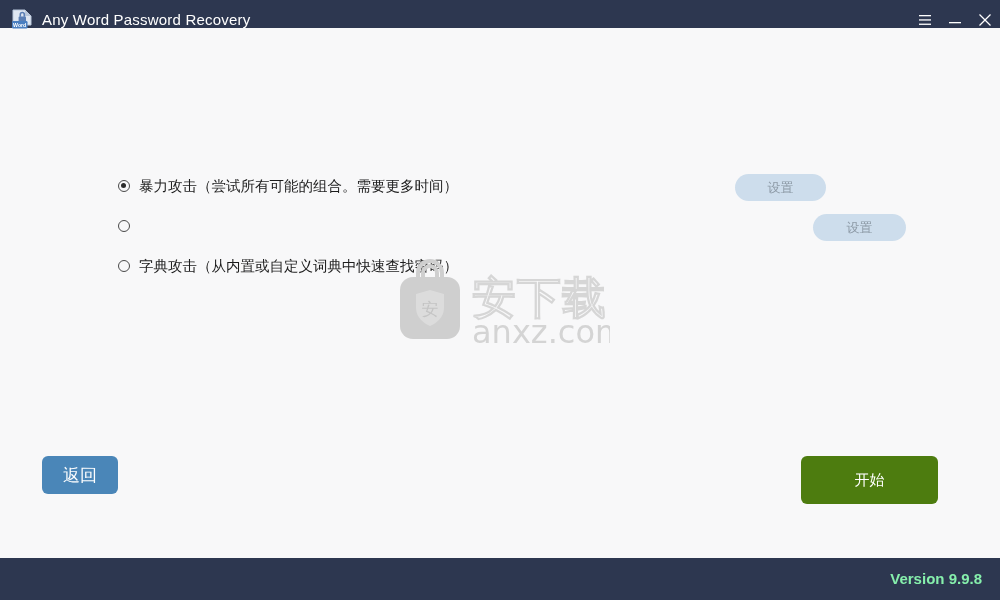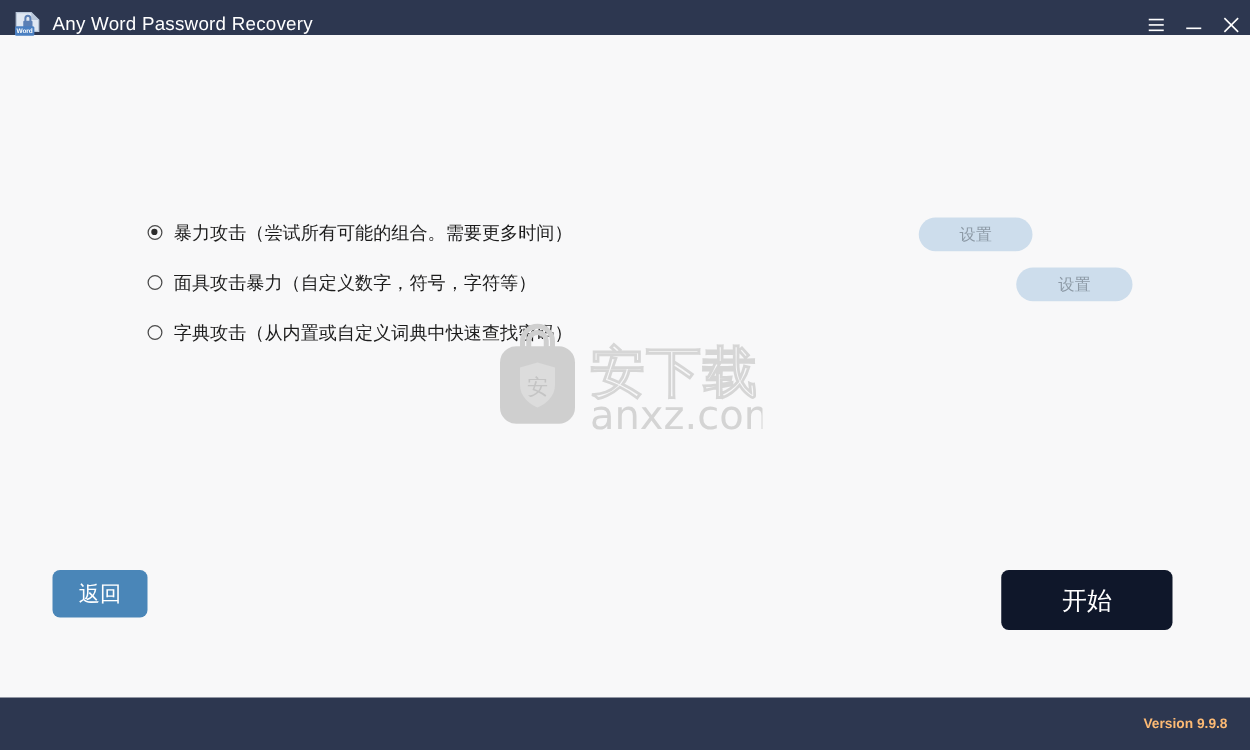--- a/index.html
+++ b/index.html
@@ -165,23 +165,23 @@
     font-family: "DejaVu Sans", "Liberation Sans", sans-serif;
     user-select: none;
   }
   .btn-start {
     position: absolute;
     left: 801px;
     top: 416px;
     width: 137px;
     height: 48px;
     border-radius: 6px;
-    background: #0f172a;
+    background: #4d7c0f;
     color: #ffffff;
-    font-size: 20px;
+    font-size: 15px;
     display: flex;
     align-items: center;
     justify-content: center;
     cursor: pointer;
     border: none;
     font-family: "DejaVu Sans", "Liberation Sans", sans-serif;
     user-select: none;
   }
 
   
@@ -192,22 +192,22 @@
     width: 1000px;
     height: 42px;
     background: #2d3750;
   }
   .version {
     position: absolute;
     right: 18px;
     top: 0;
     height: 42px;
     line-height: 42px;
-    color: #fdba74;
-    font-size: 11px;
+    color: #86efac;
+    font-size: 15px;
     font-weight: bold;
     white-space: nowrap;
   }
 </style>
 </head>
 <body>
 
 <div class="app">
 
   <div class="titlebar">
@@ -251,21 +251,20 @@
 
   <div class="content">
 
     <div class="option-row r0">
       <span class="radio checked"></span>
       <span class="option-label">暴力攻击（尝试所有可能的组合。需要更多时间）</span>
     </div>
 
     <div class="option-row r1">
       <span class="radio"></span>
-      <span class="option-label">面具攻击暴力（自定义数字，符号，字符等）</span>
     </div>
 
     <div class="option-row r2">
       <span class="radio"></span>
       <span class="option-label">字典攻击（从内置或自定义词典中快速查找密码）</span>
     </div>
 
     <div class="settings-btn s1">设置</div>
 
     <div class="settings-btn s2">设置</div>

